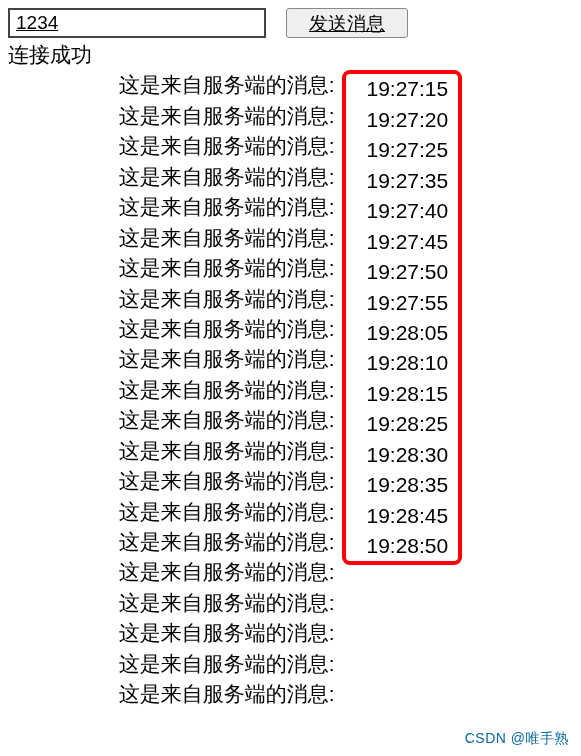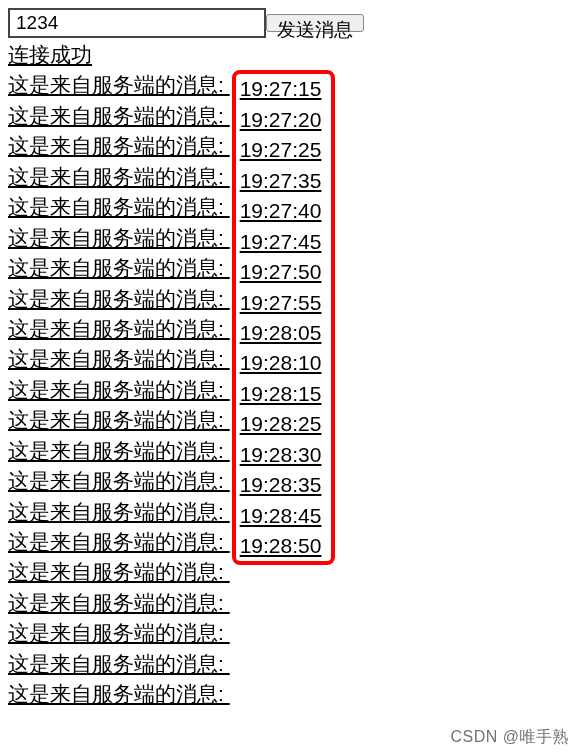--- a/index.html
+++ b/index.html
@@ -8,82 +8,83 @@
     body {
       margin: 0;
       padding: 8px;
       font-family: "Microsoft YaHei", "SimSun", Arial, sans-serif;
       font-size: 21px;
       background: #ffffff;
       width: 581px;
     }
     .top-bar {
       display: flex;
-      gap: 0;
+      gap: 20px;
       margin-bottom: 2px;
       align-items: center;
+      text-decoration: underline;
     }
     .text-input {
       width: 258px;
       height: 30px;
       padding: 2px 6px;
       font-size: 19px;
       border: 2px solid #444;
       font-family: Arial, sans-serif;
     }
     .btn {
-      height: 18px;
-      padding: 2px 10px;
+      height: 30px;
+      padding: 2px 22px;
       font-size: 19px;
       background: #efefef;
       border: 1px solid #888;
       border-radius: 3px;
       cursor: pointer;
       font-family: "Microsoft YaHei", "SimSun", Arial, sans-serif;
     }
     .log-area {
       line-height: 1.45;
-      text-decoration: underline;
     }
     .status-line {
       color: #000;
     }
     .msg-prefix {
       color: #000;
       white-space: pre;
     }
     .highlight-box {
       border: 4px solid #ff0000;
       border-radius: 8px;
-      padding: 0 10px 0 4px;
+      padding: 0 10px 0 20px;
       margin-left: 2px;
       display: inline-block;
     }
     .time-col {
       display: flex;
       flex-direction: column;
     }
     .time-val {
       color: #000;
       line-height: 1.45;
     }
     .content-row {
       display: flex;
       align-items: flex-start;
+      justify-content: center;
     }
     .prefix-col {
       display: flex;
       flex-direction: column;
     }
     .watermark {
       position: fixed;
       right: 12px;
       bottom: 8px;
-      font-size: 16px;
-      color: #737373;
+      font-size: 14px;
+      color: #0369a1;
       font-family: Arial, "Microsoft YaHei", sans-serif;
       letter-spacing: 0.5px;
       margin-top: 34px;
     }
   </style>
 </head>
 <body>
 
 <div class="top-bar">
   <input type="text" class="text-input" value="1234" style="">

